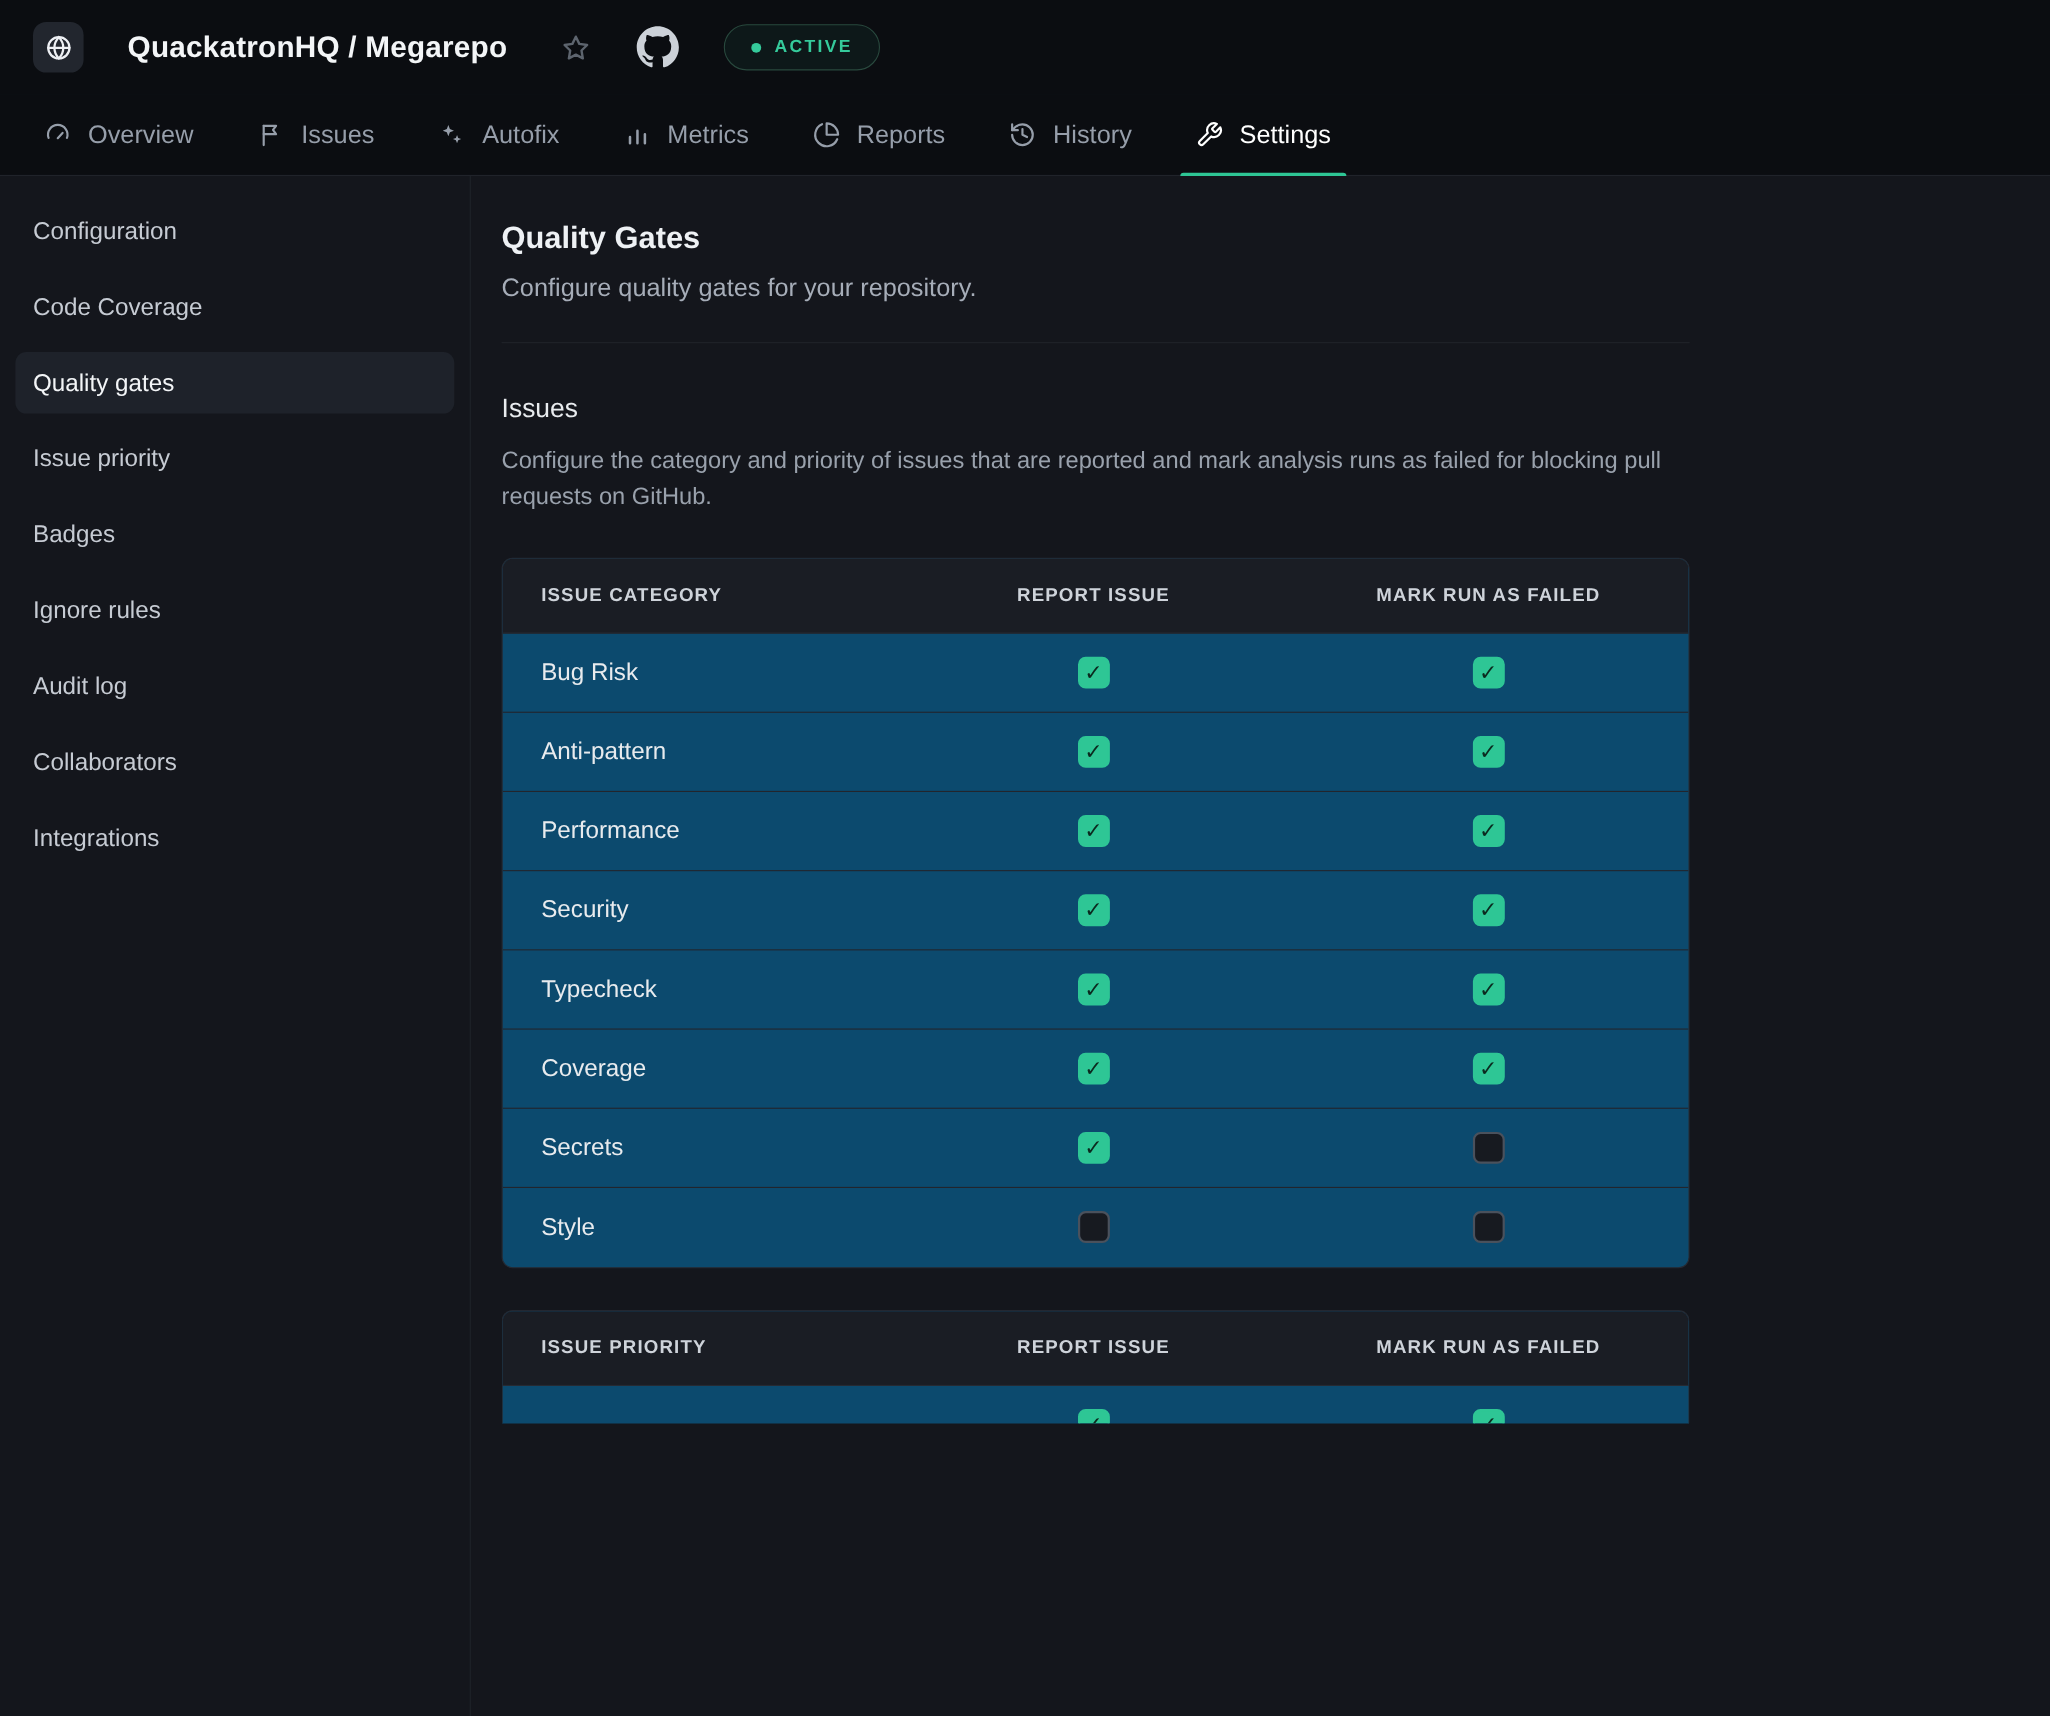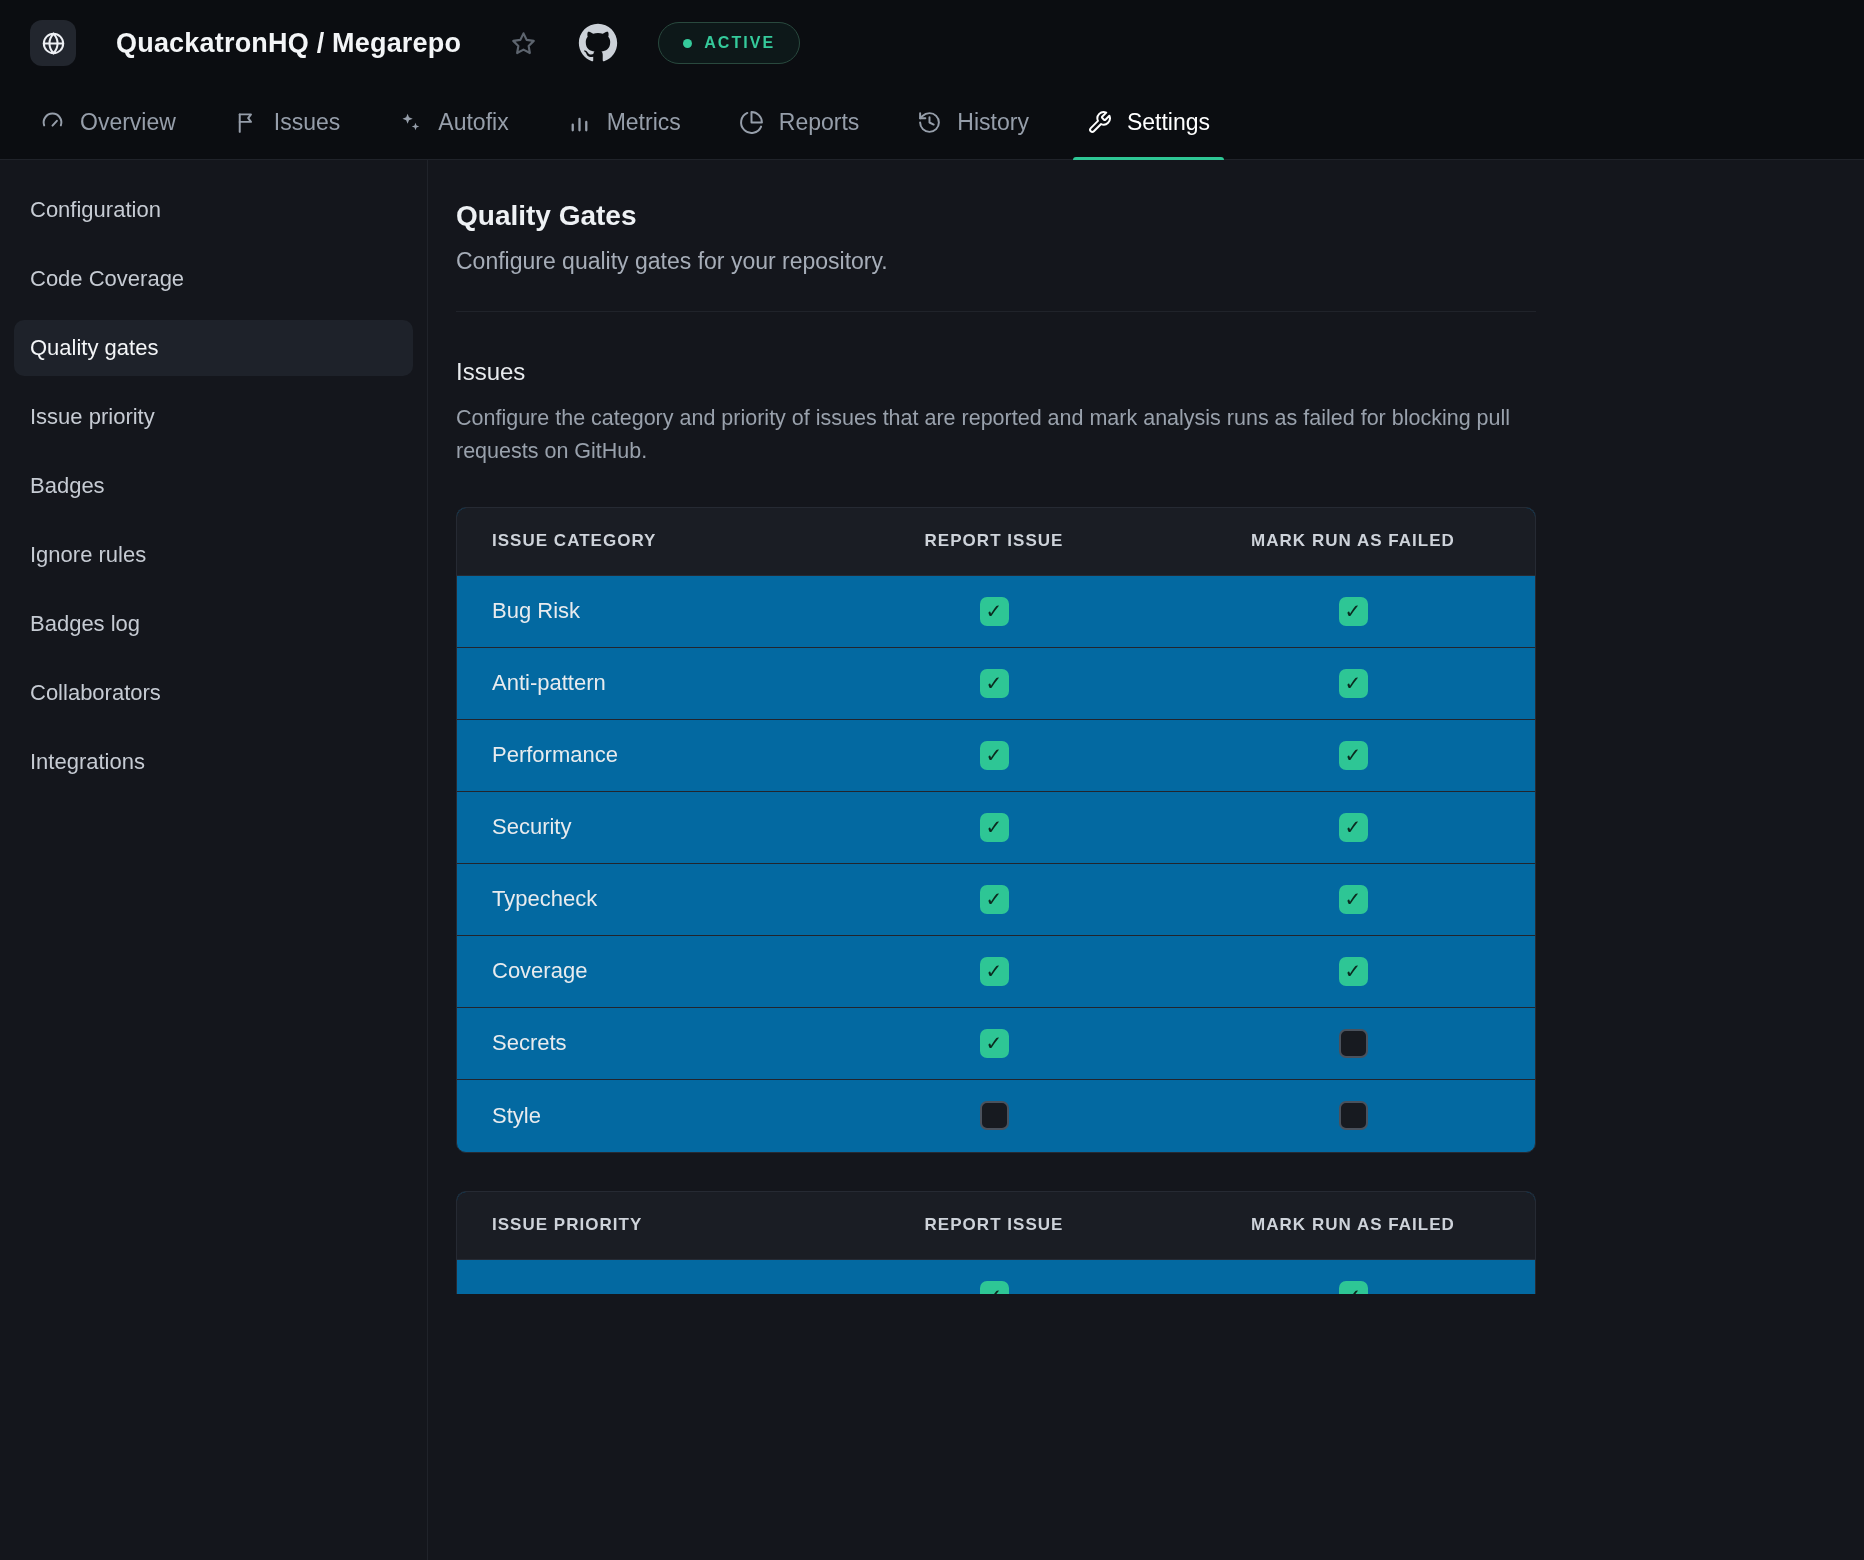--- a/index.html
+++ b/index.html
@@ -41,21 +41,21 @@
 
   .main { flex:1; min-width:0; padding:40px 0 0 28px; }
   .page-title { font-size:28px; font-weight:700; color:#eef1f4; }
   .page-sub { margin-top:16px; font-size:23px; color:#a6adb8; }
   .divider { margin-top:36px; width:1080px; border:none; border-top:1px solid #20232a; }
   .section-h { margin-top:46px; font-size:24px; font-weight:500; color:#e8ebee; }
   .section-d { margin-top:16px; font-size:21.5px; line-height:1.55; color:#99a1ac; max-width:1080px; }
 
   
   .table { margin-top:38px; width:1080px; border:1px solid #262a33; border-radius:10px;
-           overflow:hidden; background:#0369a1; }
+           overflow:hidden; background:#0c4a6e; }
   .thead, .tr { display:grid; grid-template-columns:360px 354px 364px; align-items:center; }
   .thead { height:68px; background:#1a1d24; border-bottom:1px solid #262a33; }
   .th { font-size:17px; font-weight:700; color:#ced3da; letter-spacing:.06em; text-align:center; }
   .th.cat { text-align:left; padding-left:35px; }
   .tr { height:72px; border-bottom:1px solid #22252d; }
   .tr:last-child { border-bottom:none; }
   .td.cat { padding-left:35px; font-size:22px; color:#e8ebee; }
   .td.center { display:flex; justify-content:center; }
   .checkbox { width:29px; height:29px; border-radius:7px; background:#171a20; border:2px solid #4a515c;
               display:flex; align-items:center; justify-content:center; cursor:pointer; }
@@ -148,21 +148,21 @@
 
   <div class="content">
 
     <aside class="sidebar">
       <div class="side-item">Configuration</div>
       <div class="side-item">Code Coverage</div>
       <div class="side-item active">Quality gates</div>
       <div class="side-item">Issue priority</div>
       <div class="side-item">Badges</div>
       <div class="side-item">Ignore rules</div>
-      <div class="side-item">Badges log</div>
+      <div class="side-item">Audit log</div>
       <div class="side-item">Collaborators</div>
       <div class="side-item">Integrations</div>
     </aside>
 
     <main class="main">
       <h2 class="page-title">Quality Gates</h2>
       <p class="page-sub">Configure quality gates for your repository.</p>
       <hr class="divider">
 
       <h3 class="section-h">Issues</h3>

